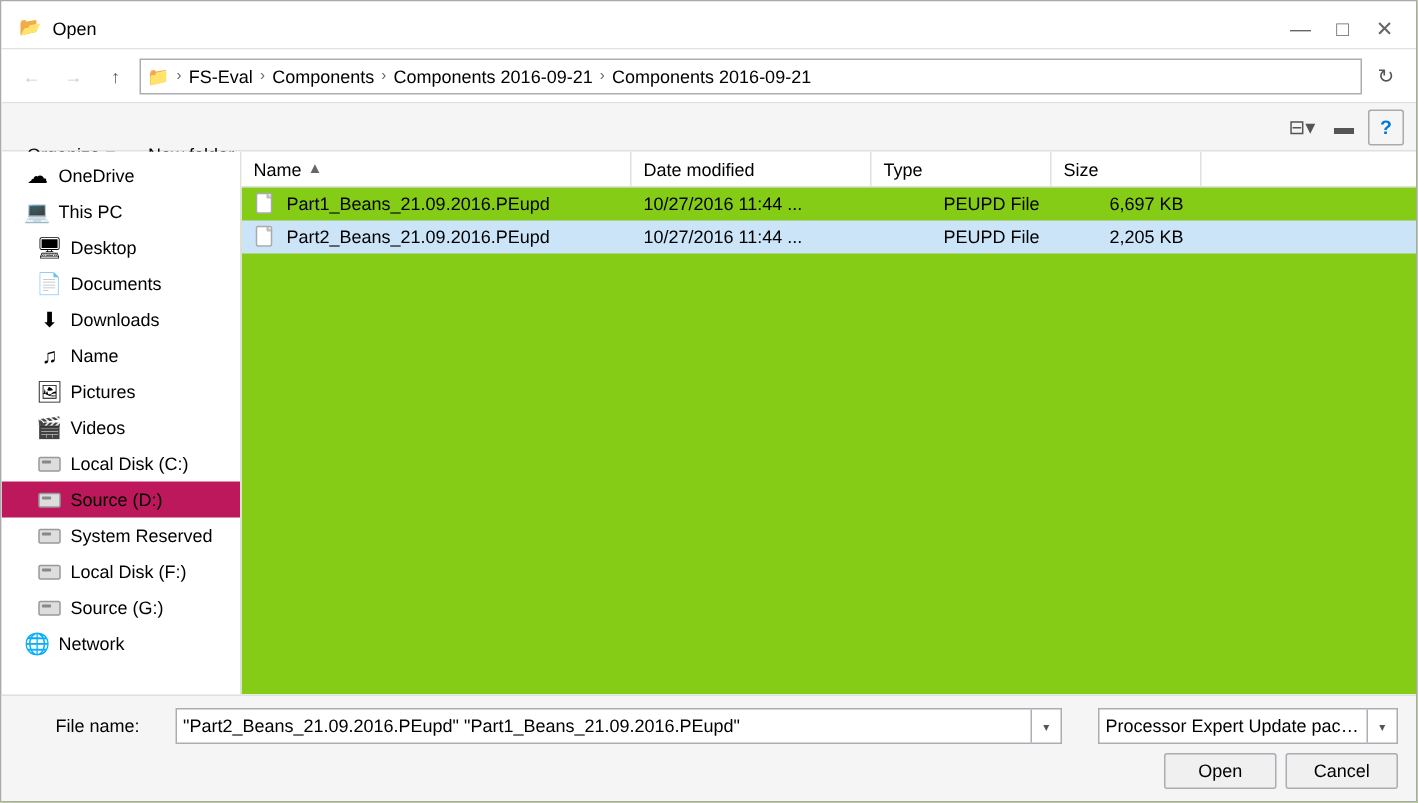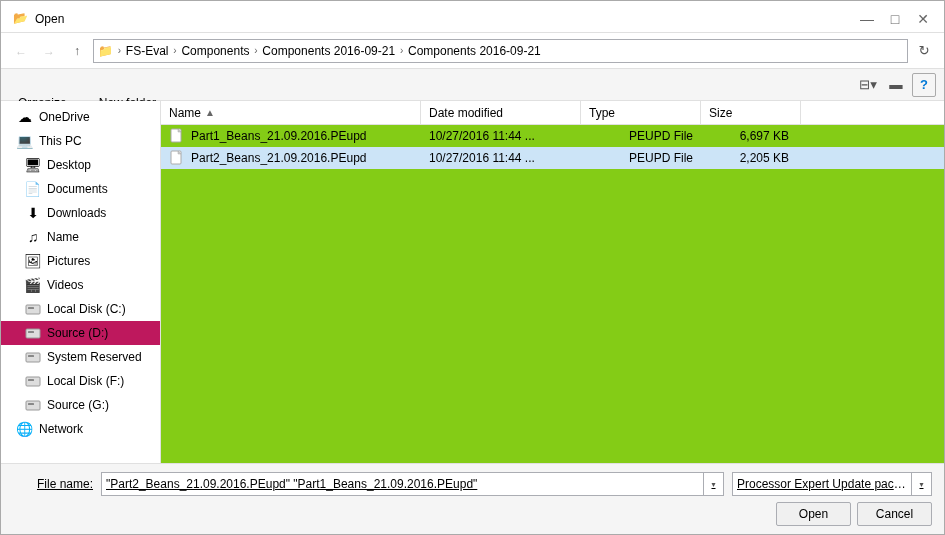--- a/index.html
+++ b/index.html
@@ -304,22 +304,21 @@
       border-top: 1px solid #e0e0e0;
       padding: 8px 12px;
       background: #f5f5f5;
       display: flex;
       flex-direction: column;
       gap: 6px;
     }
     .filename-row {
       display: flex;
       align-items: center;
-      gap: 8px;
-      text-decoration: underline;
+      gap: 24px;
     }
     .filename-label {
       font-size: 12px;
       color: #000;
       width: 80px;
       text-align: right;
     }
     .filename-input-wrapper {
       flex: 1;
       display: flex;

